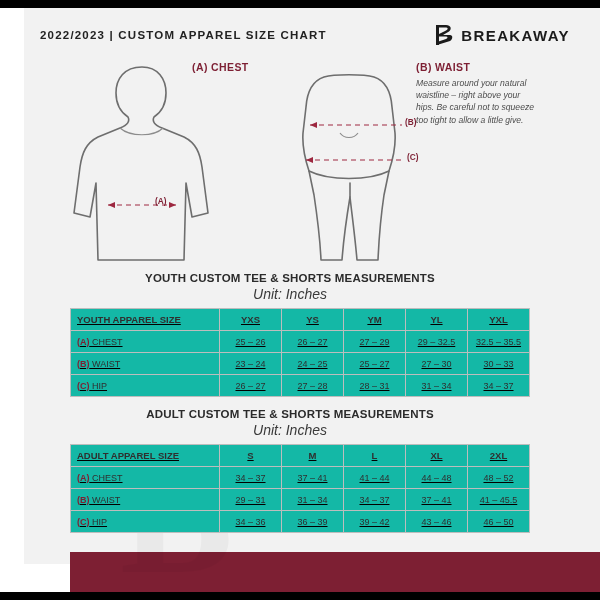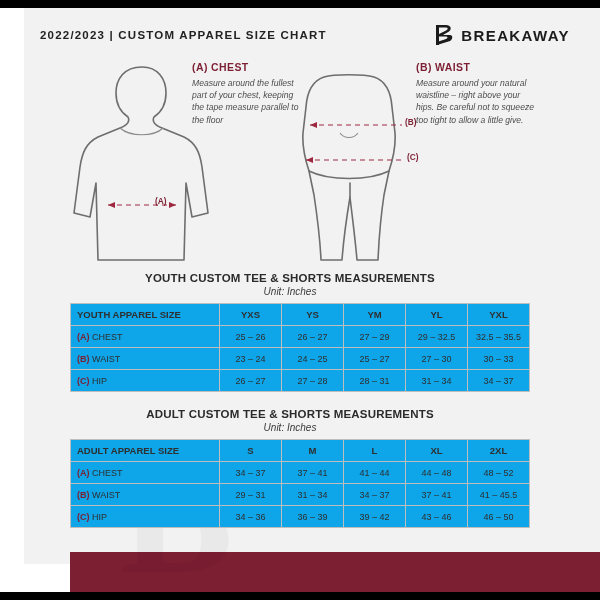--- a/index.html
+++ b/index.html
@@ -157,31 +157,32 @@
 
   .tbl-title {
     text-align: center;
     font-size: 11.5px;
     font-weight: bold;
     color: #2b2b2b;
     letter-spacing: 0.2px;
   }
   .tbl-sub {
     text-align: center;
-    font-size: 10px;
+    font-size: 14px;
     font-style: italic;
     color: #3a3a3a;
     margin-top: 2px;
     margin-bottom: 6px;
   }
   table {
     border-collapse: collapse;
     width: 460px;
-    background: #0ea5e9;
+    background: #14b8a6;
     table-layout: fixed;
+    text-decoration: underline;
   }
   th, td {
     border: 1px solid #bdbdbd;
     height: 21px;
     font-size: 9px;
     color: #2f2f2f;
     padding: 0 6px;
   }
   th.first, td.first { width: 136px; text-align: left; }
   th { font-weight: normal; text-align: center; }
@@ -263,21 +264,20 @@
       </g>
       <polygon points="282,105 289,102 289,108" fill="#9d2840"></polygon>
     </svg>
 
     <div class="lbl" style="left:131px; top:141px;">(A)</div>
     <div class="lbl" style="left:381px; top:62px;">(B)</div>
     <div class="lbl" style="left:383px; top:97px;">(C)</div>
 
     <div class="note" id="note-chest">
       <div class="note-title">(A) CHEST</div>
-      <div class="note-body">Measure around the fullest part of your chest, keeping the tape measure parallel to the floor</div>
     </div>
     <div class="note" id="note-waist">
       <div class="note-title">(B) WAIST</div>
       <div class="note-body">Measure around your natural waistline – right above your hips. Be careful not to squeeze too tight to allow a little give.</div>
     </div>
   </div>
 
   <div class="tbl-block" id="youth-block">
     <div class="tbl-title">YOUTH CUSTOM TEE &amp; SHORTS MEASUREMENTS</div>
     <div class="tbl-sub">Unit: Inches</div>

